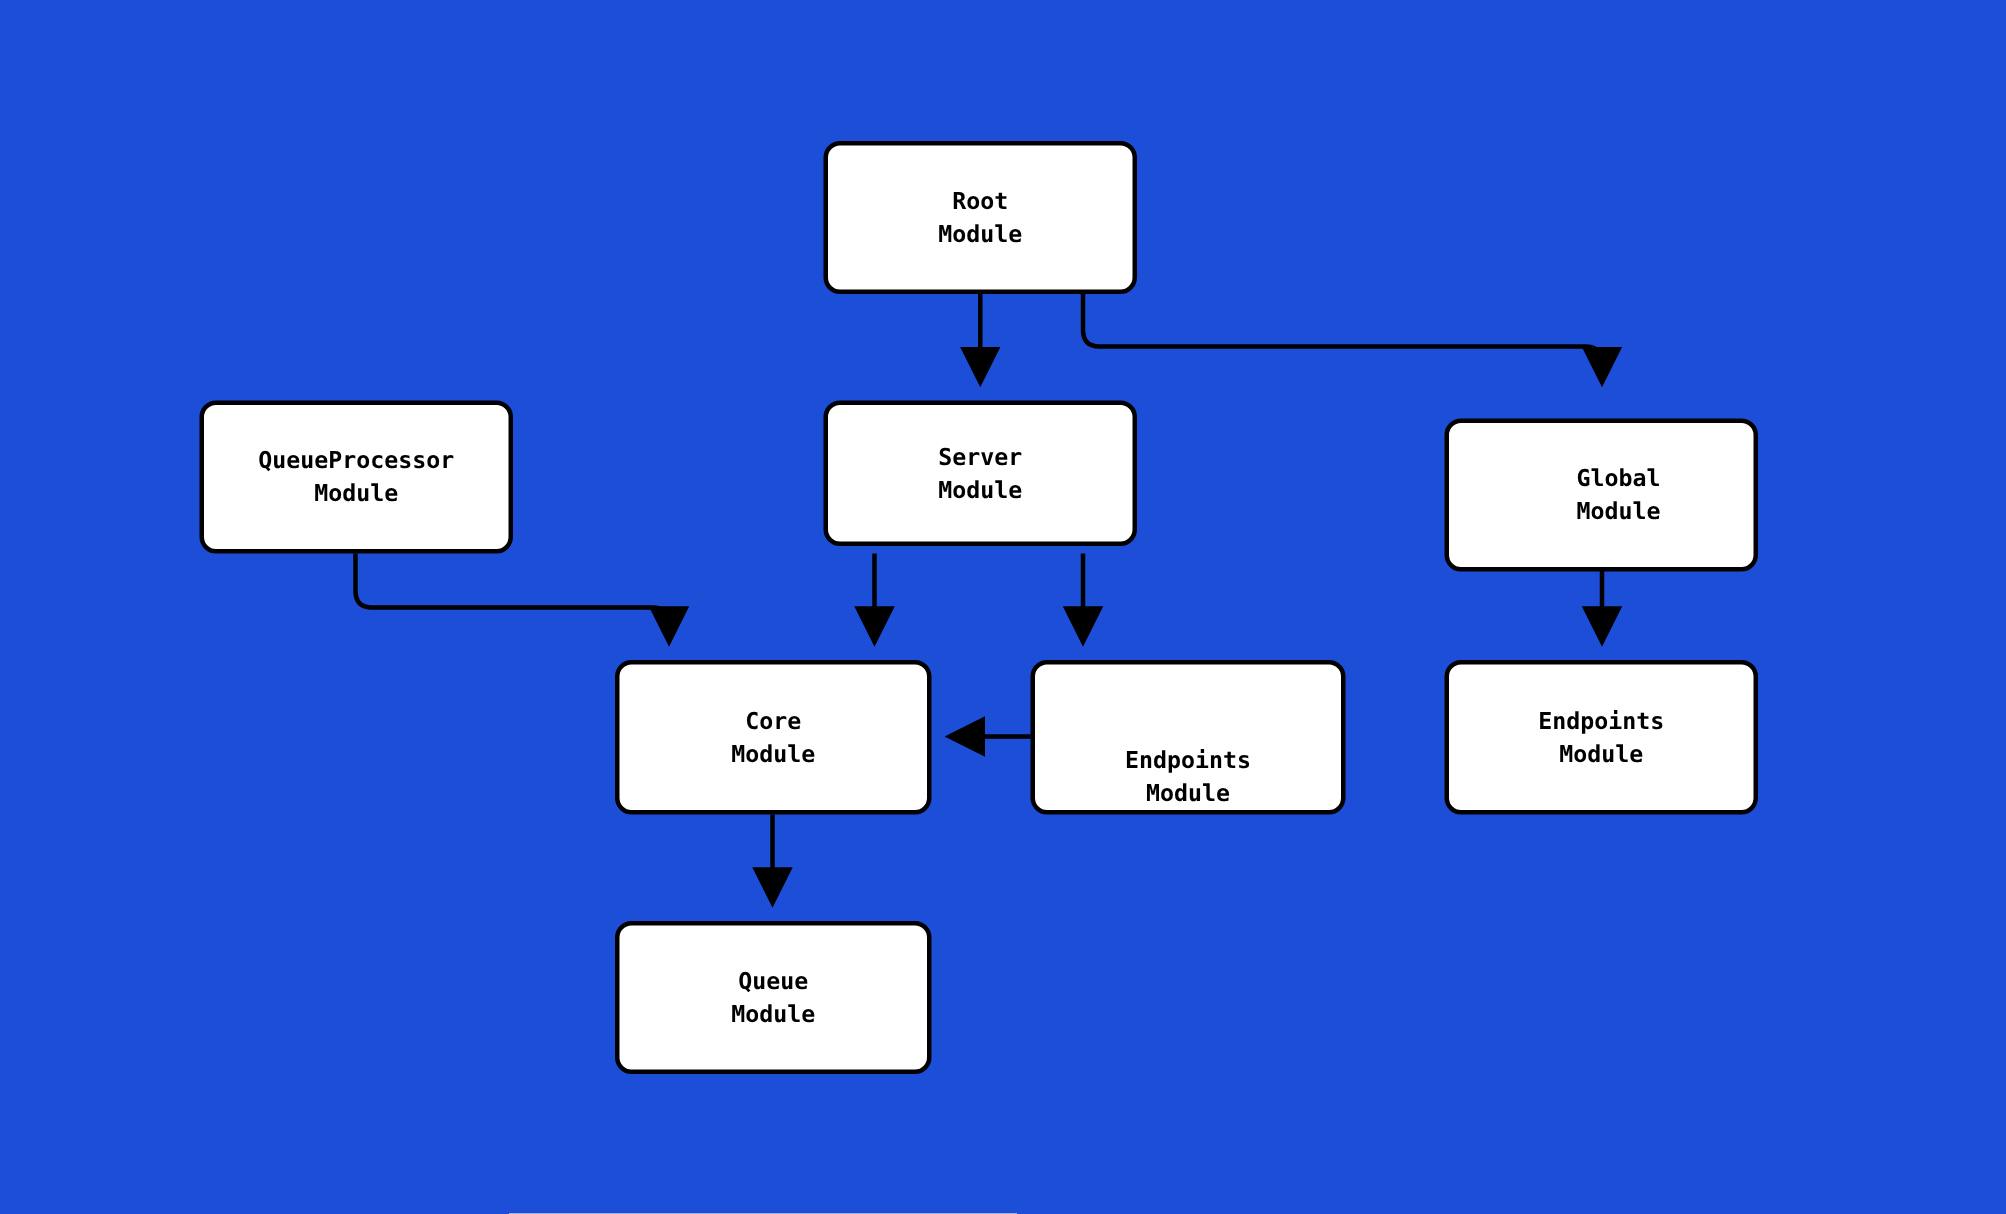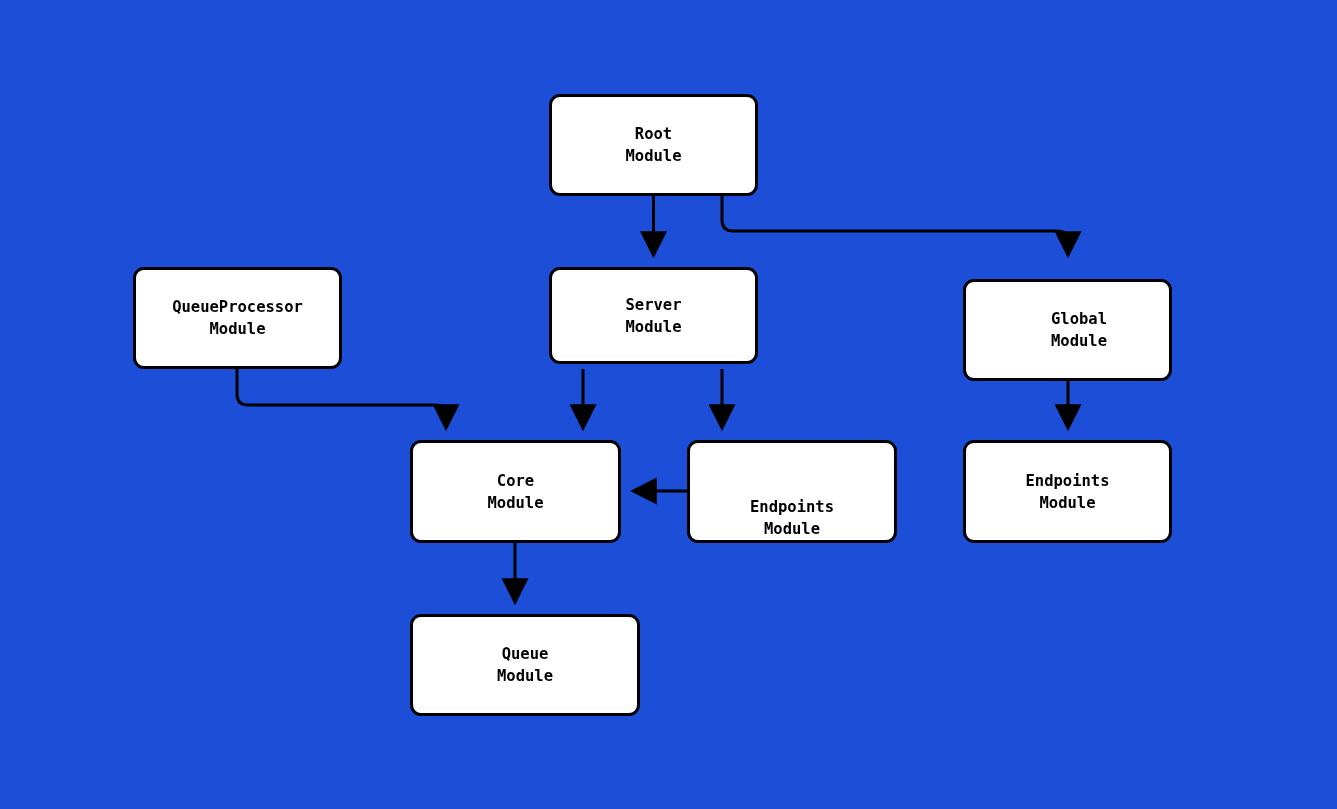--- a/index.html
+++ b/index.html
@@ -104,18 +104,18 @@
   <div class="node" style="left:687px; top:440px; width:210px; height:103px;justify-content:flex-end;">
     <div class="node-label">Endpoints
 Module</div>
   </div>
 
   <div class="node" style="left:963px; top:440px; width:209px; height:103px;">
     <div class="node-label">Endpoints
 Module</div>
   </div>
 
-  <div class="node" style="left:410px; top:614px; width:230px; height:102px;">
+  <div class="node" style="left:410px; top:614px; width:211px; height:102px;">
     <div class="node-label">Queue
 Module</div>
   </div>
 
 </div>
 
 </body></html>

